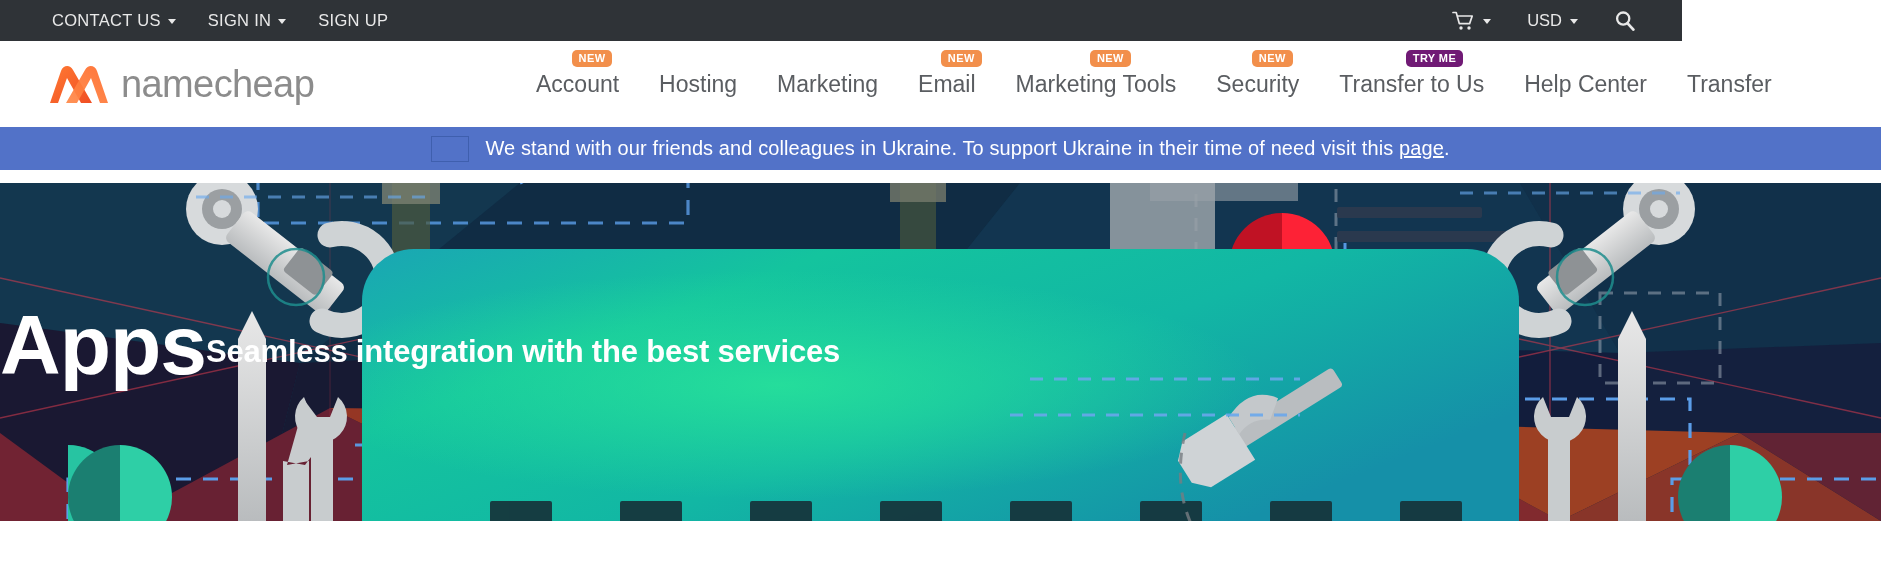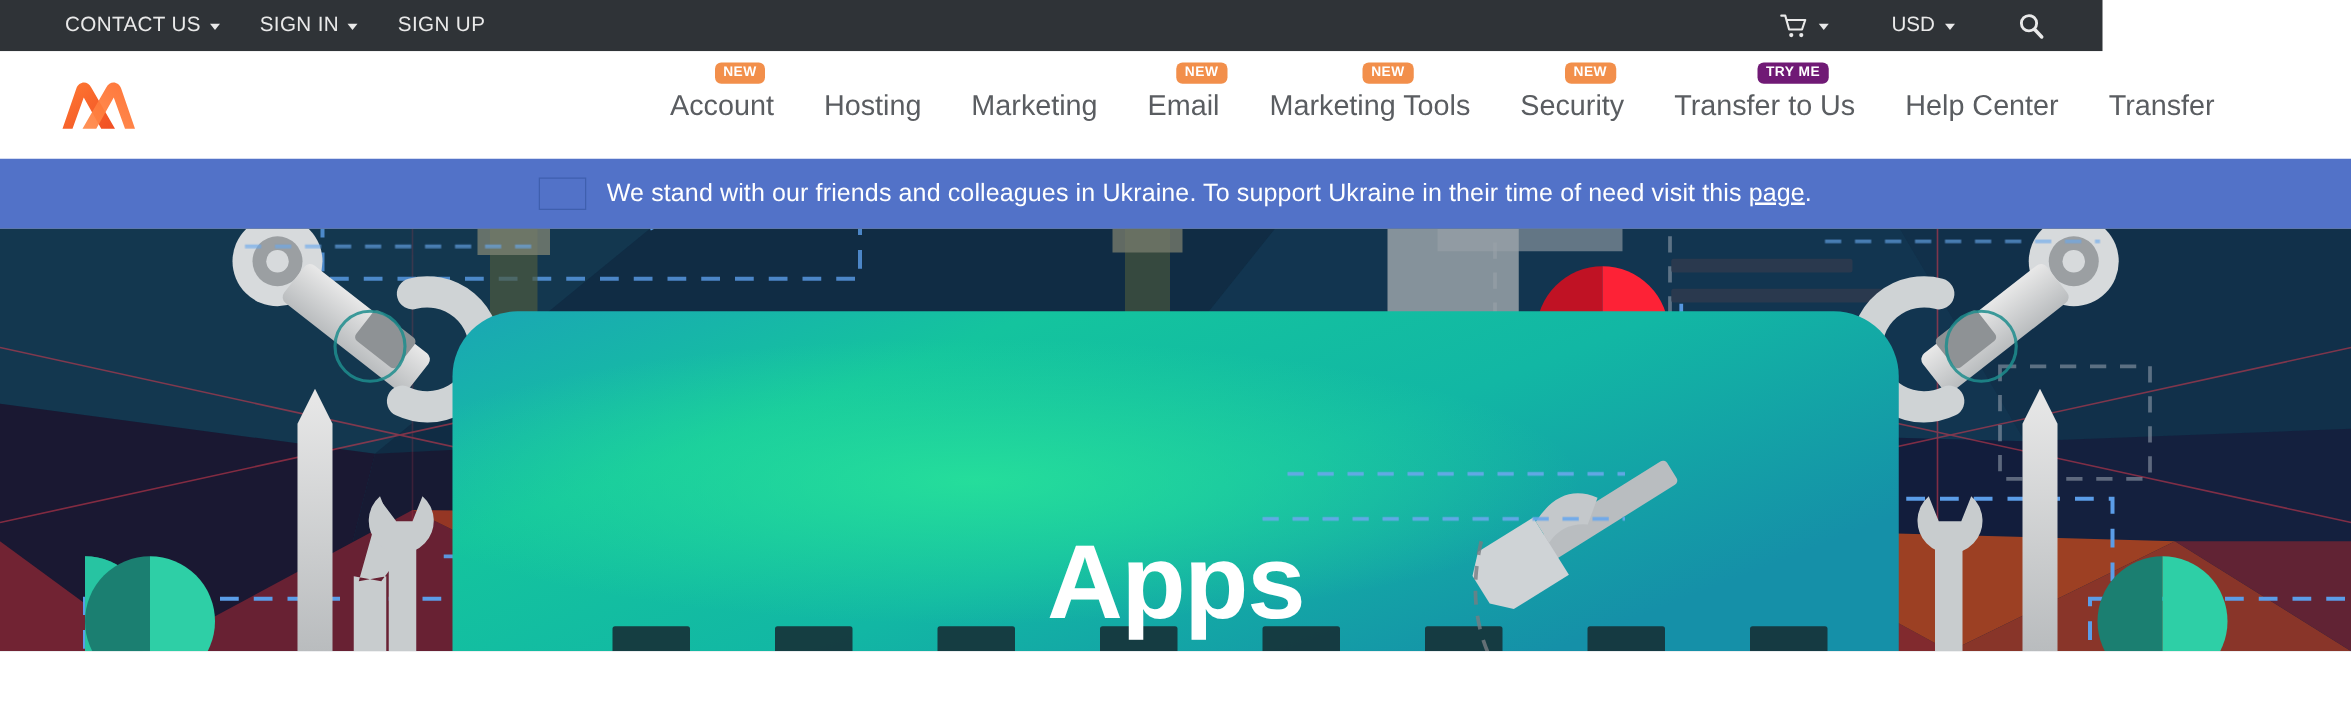--- a/index.html
+++ b/index.html
@@ -13,21 +13,21 @@
     background:#2f3337; display:flex; align-items:center; }
   .topbar-left { display:flex; align-items:center; margin-left:52px; gap:0; }
   .tb-link { color:#e9e9e9; font-size:16.5px; letter-spacing:.3px;
     padding:0 16px; display:flex; align-items:center; gap:7px;
     cursor:pointer; text-decoration:none; white-space:nowrap; }
   .tb-link:first-child { padding-left:0; }
   .caret { width:0; height:0; border-left:4.5px solid transparent;
     border-right:4.5px solid transparent; border-top:5px solid #e9e9e9;
     display:inline-block; margin-top:2px; }
   .topbar-right { margin-left:auto; margin-right:46px; display:flex;
-    align-items:center; gap:16px; }
+    align-items:center; gap:2px; }
   .tb-item { display:flex; align-items:center; gap:8px; padding:0 17px;
     color:#e9e9e9; font-size:16.5px; cursor:pointer; }
   .cart-ico { display:block; }
   .search-ico { display:block; }
 
   
   .mainnav { position:absolute; left:0; top:41px; width:1881px; height:86px;
     background:#ffffff; display:flex; align-items:center; }
   .logo { position:absolute; left:48px; top:50%; transform:translateY(-50%);
     display:flex; align-items:center; gap:11px; cursor:pointer; }
@@ -38,36 +38,36 @@
   .nav-item { position:relative; color:#5a5d61; font-size:23px;
     padding:0 20px; cursor:pointer; white-space:nowrap; line-height:1; }
   .badge { position:absolute; top:-23px; left:50%; transform:translateX(-6px);
     font-size:11px; font-weight:700; color:#fff; padding:2.5px 7px 2.5px;
     border-radius:5px; letter-spacing:.4px; line-height:1.15;
     white-space:nowrap; }
   .badge.new { background:#f28f4b; }
   .badge.try { background:#701a75; }
 
   
-  .uabanner { position:absolute; left:0; top:127px; width:1881px; height:56px;
+  .uabanner { position:absolute; left:0; top:127px; width:1881px; height:43px;
     background:#5272c8; display:flex; align-items:center;
     justify-content:center; gap:16px; }
   .uaflag { width:38px; height:26px; border:1px solid #3f5fae; }
   .uaflag .b { height:50%; background:#0057b7; }
   .uaflag .y { height:50%; background:#ffd800; }
   .ua-text { color:#fff; font-size:20px; letter-spacing:.1px; }
   .ua-text a { color:#fff; text-decoration:underline; }
 
   
   .hero { position:absolute; left:0; top:183px; width:1881px; height:338px;
     overflow:hidden; background:#123048; }
   .hero-bg { position:absolute; inset:0; }
 
-  .hero-copy { position:absolute; inset:0; display:flex; flex-direction:column;
-    align-items:center; justify-content:flex-end; z-index:40; }
+  .hero-copy { position:absolute; inset:0; display:flex; flex-direction:row;
+    align-items:center; justify-content:flex-start; z-index:40; }
   .hero-title { color:#fff; font-size:84px; font-weight:700; line-height:1;
     letter-spacing:-1px; margin-bottom:14px; }
   .hero-sub { color:#fff; font-size:31px; font-weight:700; letter-spacing:-.2px; }
 
   .whitebelow { position:absolute; left:0; top:521px; width:1881px;
     height:51px; background:#fff; }
 </style>
 </head>
 <body>
 
@@ -122,20 +122,21 @@
               <stop offset="1" stop-color="#f04e23"></stop>
           </linearGradient>
           <linearGradient id="g2" x1="0" y1="1" x2="1" y2="0">
             <stop offset="0" stop-color="#ff8a4a"></stop>
               <stop offset="1" stop-color="#ff6a2a"></stop>
           </linearGradient>
         </defs>
         <path d="M2 41 L13 9 C15 3 22 2 25 8 L44 41 L33 41 L19 16 L10 41 Z" fill="url(#g1)"></path>
         <path d="M60 41 L49 9 C47 3 40 2 37 8 L18 41 L29 41 L43 16 L52 41 Z" fill="url(#g2)" opacity="0.93"></path>
       </svg>
+      <span class="logo-text">namecheap</span>
     </div>
 
     <div class="nav-items">
       <span class="nav-item">
         <span class="badge new">NEW</span>
         <span>Account</span>
       </span>
       <span class="nav-item">
         <span>Hosting</span>
       </span>
@@ -341,17 +342,18 @@
       <g stroke="#6aa8ec" stroke-width="3" stroke-dasharray="13 11" fill="none" opacity="0.9">
         <path d="M1030,196 L1300,196"></path>
         <path d="M1010,232 L1300,232"></path>
         <path d="M196,14 L430,14" opacity="0.7"></path>
         <path d="M1460,10 L1680,10" opacity="0.7"></path>
       </g>
     </svg>
 
     <div class="hero-copy">
       <div class="hero-title">Apps</div>
+      <div class="hero-sub">Seamless integration with the best services</div>
     </div>
   </div>
 
   <div class="whitebelow"></div>
 </div>
 
 </body></html>

